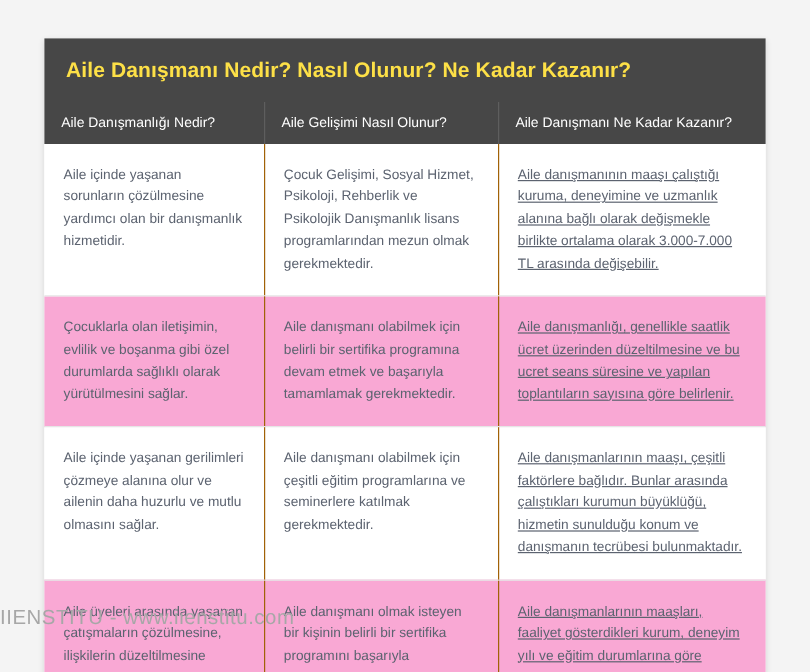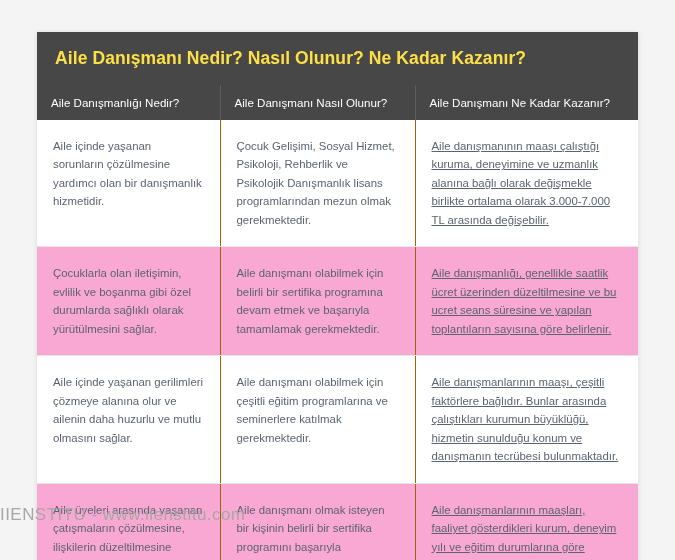--- a/index.html
+++ b/index.html
@@ -104,21 +104,21 @@
 
     <table class="grid">
       <colgroup>
         <col class="col1">
         <col class="col2">
         <col class="col3">
       </colgroup>
       <thead>
         <tr>
           <th>Aile Danışmanlığı Nedir?</th>
-          <th>Aile Danışmanı Nasıl Olunur?</th>
+          <th>Aile Gelişimi Nasıl Olunur?</th>
           <th>Aile Danışmanı Ne Kadar Kazanır?</th>
         </tr>
       </thead>
       <tbody>
         <tr class="odd">
           <td>Aile içinde yaşanan sorunların çözülmesine yardımcı olan bir danışmanlık hizmetidir.</td>
           <td>Çocuk Gelişimi, Sosyal Hizmet, Psikoloji, Rehberlik ve Psikolojik Danışmanlık lisans programlarından mezun olmak gerekmektedir.</td>
           <td>Aile danışmanının maaşı çalıştığı kuruma, deneyimine ve uzmanlık alanına bağlı olarak değişmekle birlikte ortalama olarak 3.000-7.000 TL arasında değişebilir.</td>
         </tr>
         <tr class="even">

